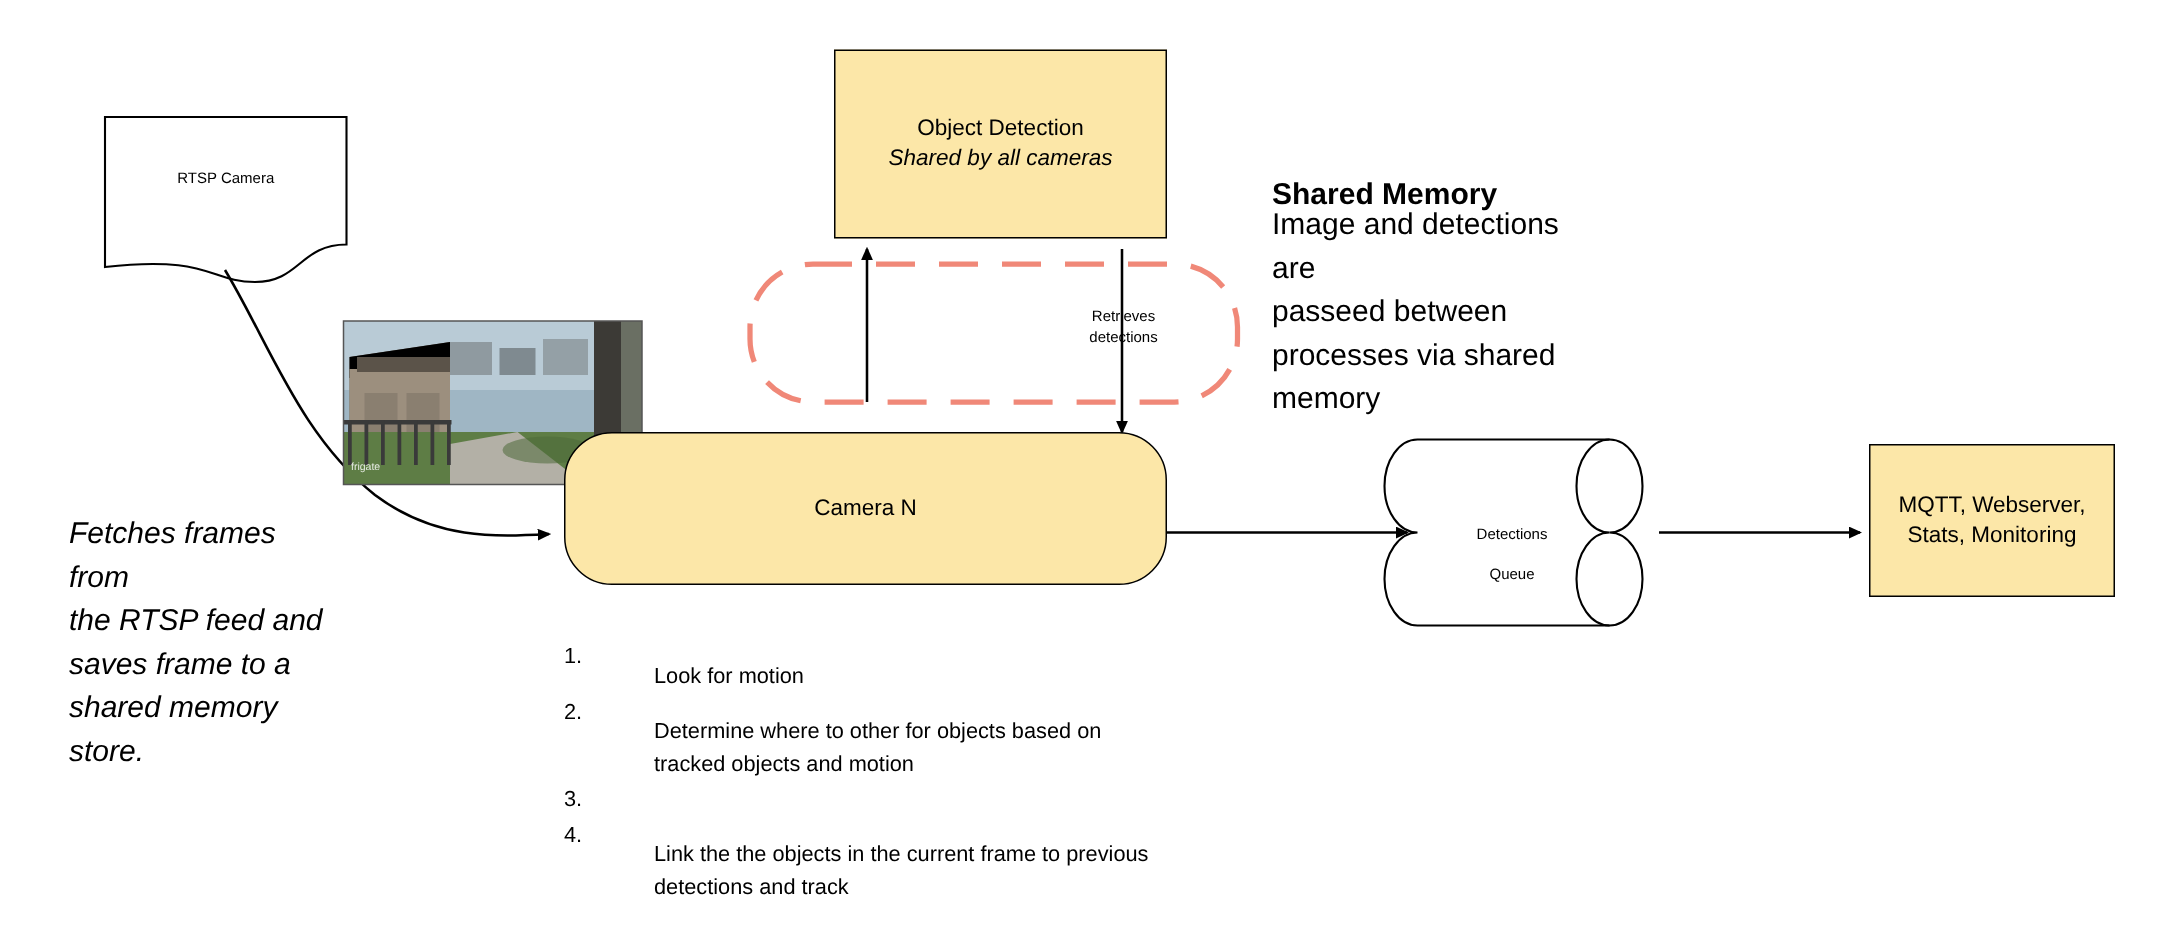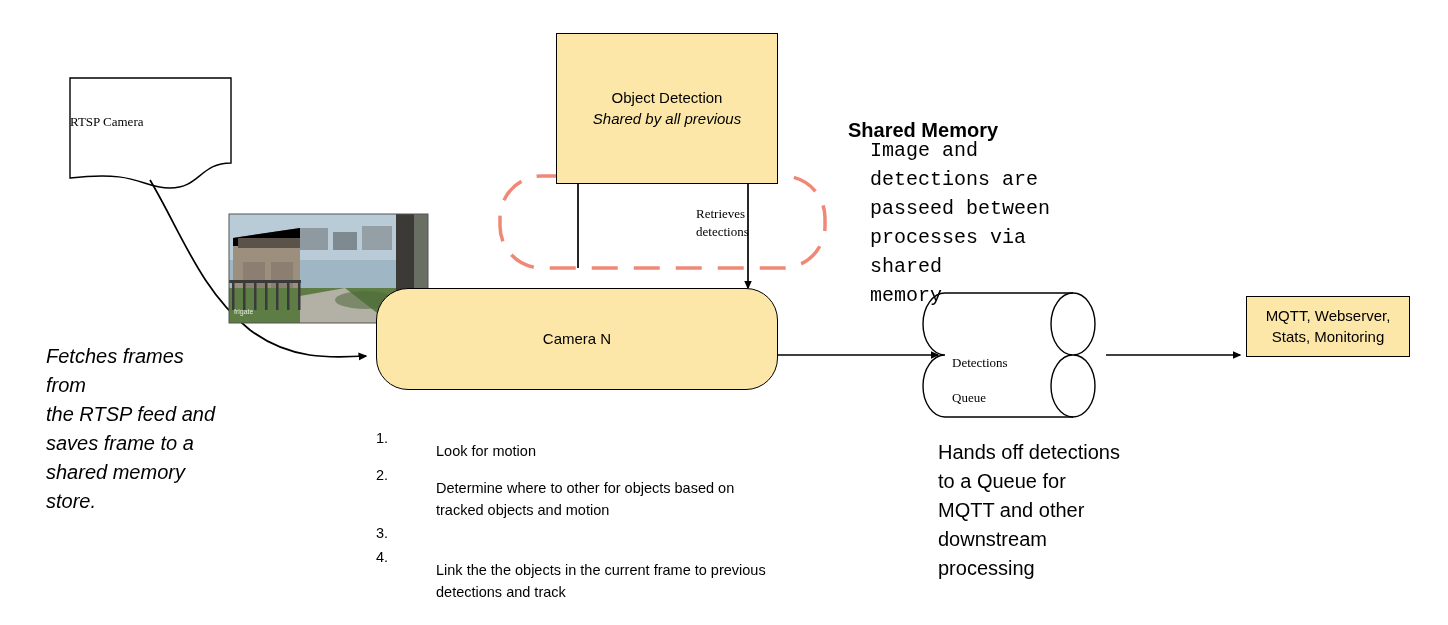--- a/index.html
+++ b/index.html
@@ -38,25 +38,24 @@
     position: absolute;
     font-size: 20px;
     line-height: 1.45;
     white-space: pre-line;
   }
   .text-block.bold-head {
     font-weight: bold;
   }
   .label-small {
     position: absolute;
-    font-size: 13px;
+    font-size: 10px;
     line-height: 1.35;
-    text-align: left;
+    text-align: center;
     white-space: pre-line;
-    font-family: Liberation Serif, serif;
   }
   .svg-layer {
     position: absolute;
     left: 0;
     top: 0;
     width: 1448px;
     height: 625px;
     pointer-events: none;
   }
   .steps {
@@ -153,60 +152,55 @@
       <rect x="396" y="214" width="18" height="109" fill="#3c3a36"></rect>
       <rect x="414" y="214" width="14" height="109" fill="#6a6f63"></rect>
 
       <ellipse cx="365" cy="300" rx="30" ry="9" fill="#4d6a38" opacity="0.55"></ellipse>
     </g>
     <rect x="229" y="214" width="199" height="109" fill="none" stroke="#555" stroke-width="1"></rect>
   </svg>
 
   <div class="label-small" style="left:70px; top:113px; width:161px;">RTSP Camera</div>
 
-  <div class="node box" style="left:556px; top:33px; width:222px; height:151px;">
+  <div class="node box" style="left:556px; top:33px; width:222px; height:126px;">
     <div>Object Detection</div>
-    <div class="sub">Shared by all previous</div>
+    <div class="sub">Shared by all cameras</div>
   </div>
 
   <div class="node box" style="left:376px; top:288px; width:402px; height:102px;border-radius:32px;">
     <div>Camera N</div>
   </div>
 
-  <div class="node box" style="left:1246px; top:296px; width:164px; height:61px;">
+  <div class="node box" style="left:1246px; top:296px; width:164px; height:102px;">
     <div>MQTT, Webserver,</div>
     <div>Stats, Monitoring</div>
   </div>
 
   <div class="label-small" style="left:952px; top:336px; width:112px;">
     <div>Detections</div>
     <div>Queue</div>
   </div>
 
 
   <div class="label-small" style="left:696px; top:205px; width:106px;">Retrieves
 detections</div>
 
   <div class="text-block bold-head" style="left:848px; top:116px; width:230px;">Shared Memory</div>
-  <div class="text-block" style="left:870px; top:136px; width:215px;font-family:Liberation Mono, monospace;">Image and detections are
+  <div class="text-block" style="left:848px; top:136px; width:215px;">Image and detections are
 passeed between
 processes via shared
 memory</div>
 
   <div class="text-block" style="left:46px; top:342px; width:180px;font-style:italic;">Fetches frames from
 the RTSP feed and
 saves frame to a
 shared memory
 store.</div>
 
-  <div class="text-block" style="left:938px; top:438px; width:190px;">Hands off detections
-to a Queue for
-MQTT and other
-downstream
-processing</div>
 
   <div class="steps" style="left:376px; top:428px; width:400px;">
     <div class="steps-row">
       <div class="steps-num">1.</div>
       <div class="steps-txt">Look for motion</div>
     </div>
     <div class="steps-row">
       <div class="steps-num">2.</div>
       <div class="steps-txt">Determine where to other for objects based on tracked objects and motion</div>
     </div>

